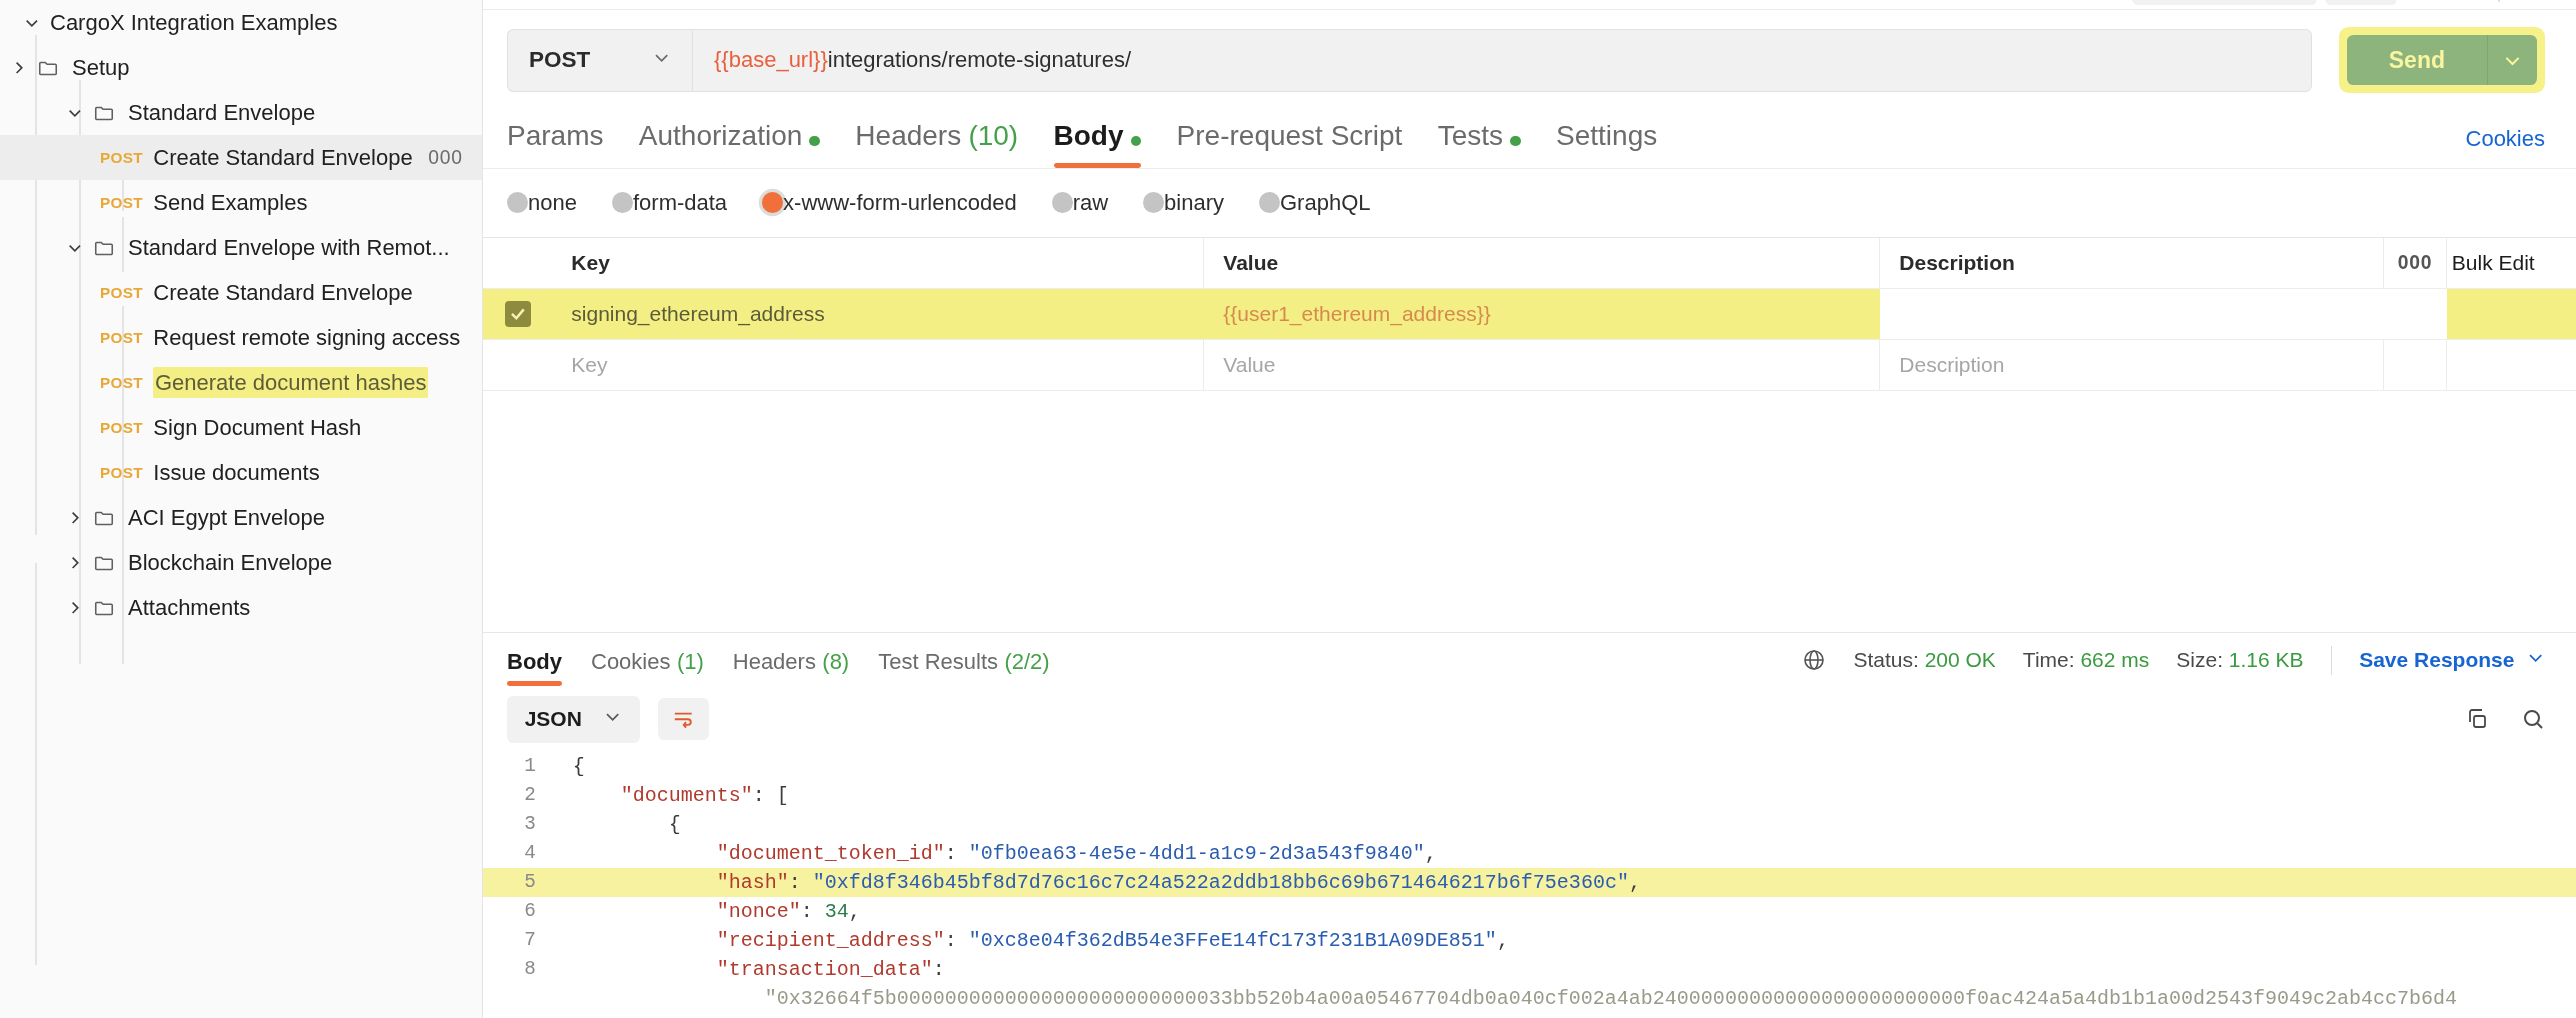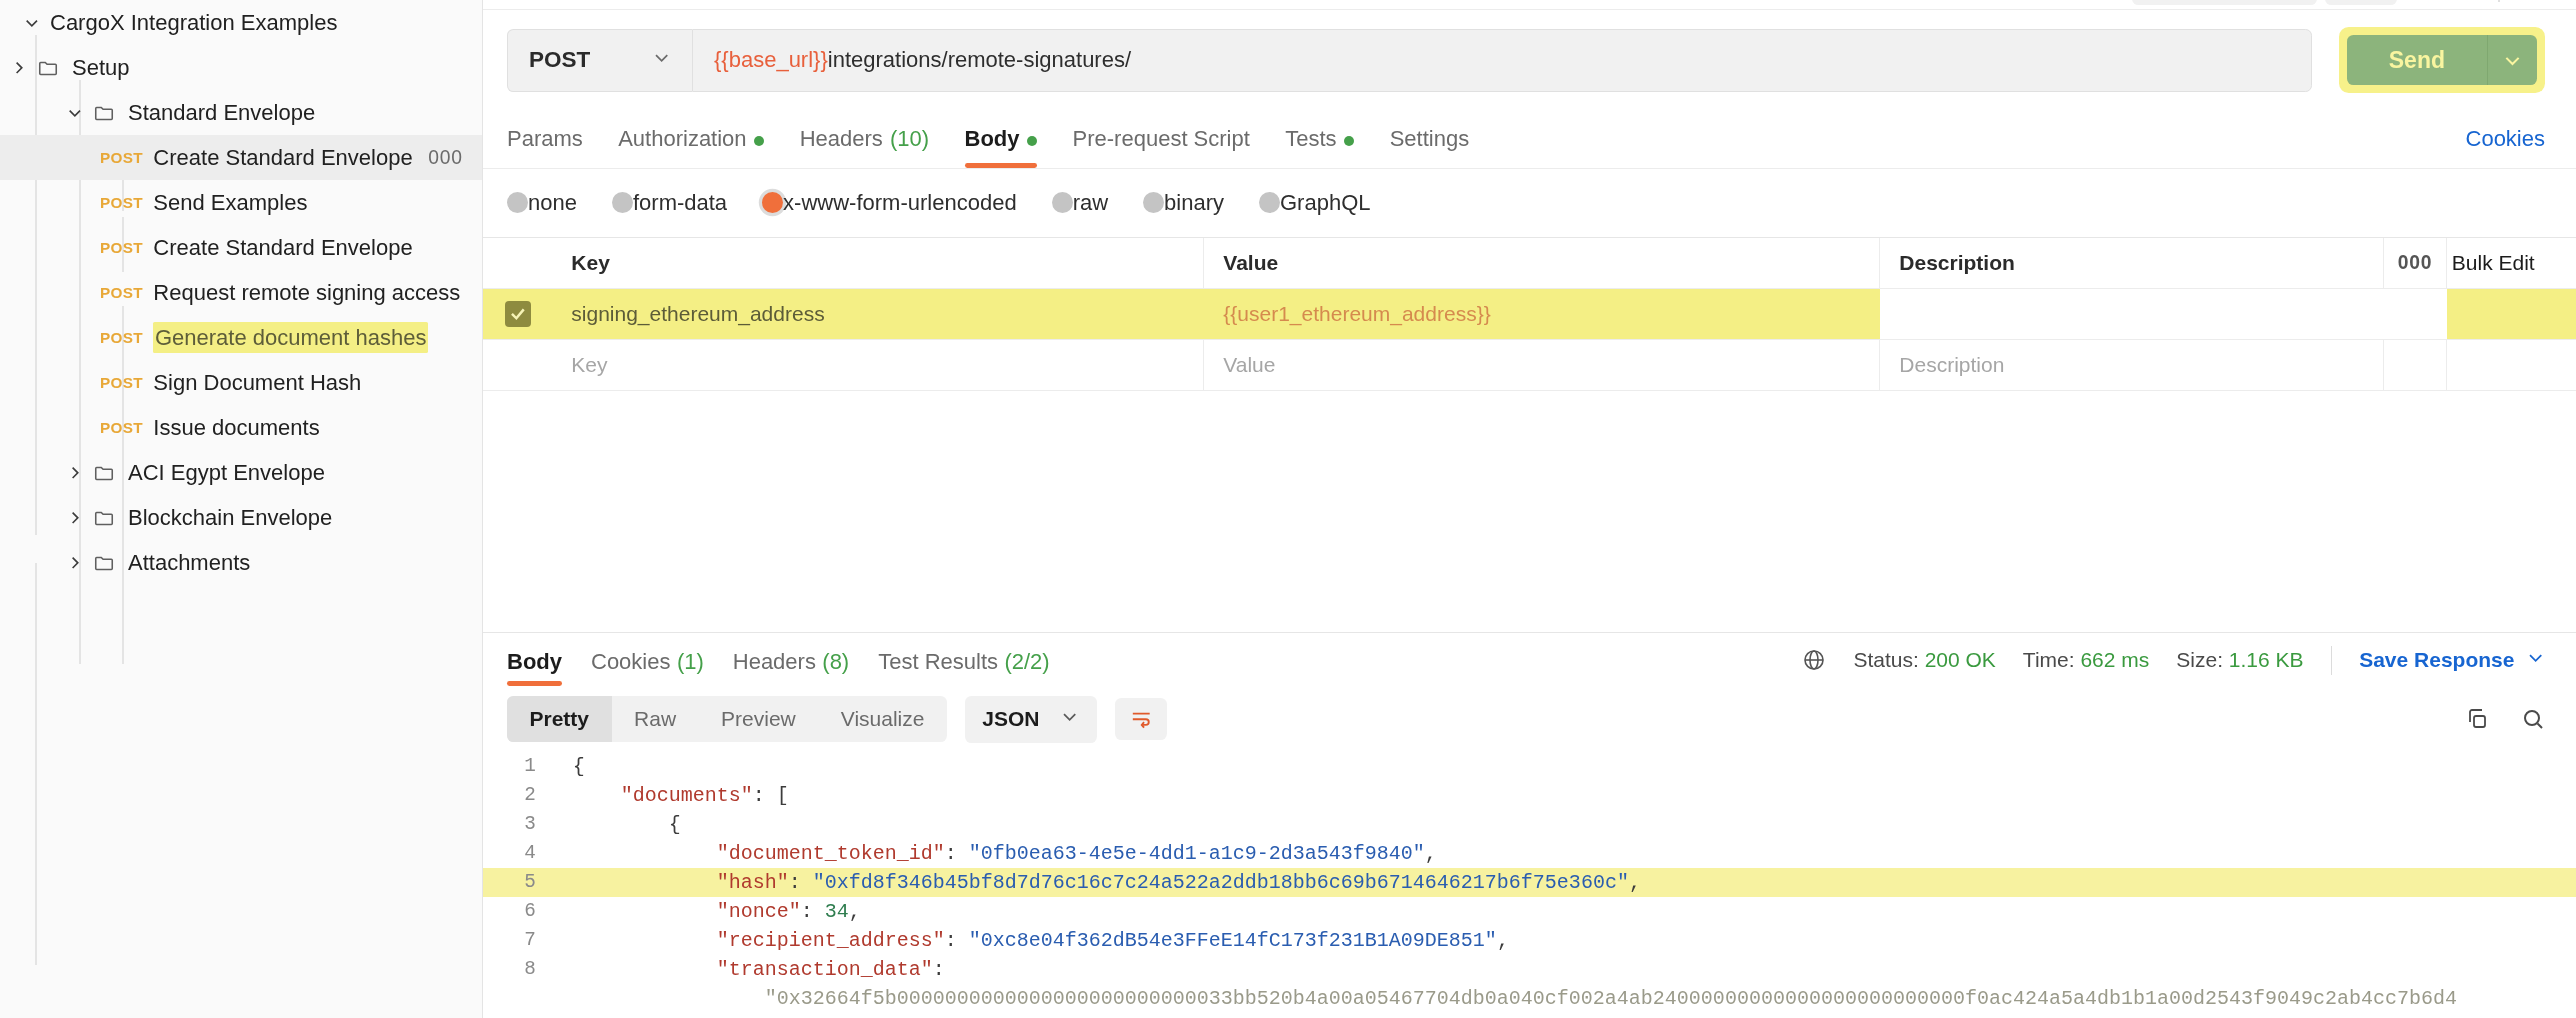--- a/index.html
+++ b/index.html
@@ -86,21 +86,21 @@
     border-left: 1.6px solid #7fa870;
   }
   .send-caret svg { width: 21px; height: 21px; }
 
   
   .req-tabs {
     display: flex; align-items: flex-end; gap: 0;
     padding: 0 31px 0 24px; border-bottom: 1.6px solid #ececec; height: 61px;
   }
   .rtab {
-    position: relative; font-size: 22px; color: #6b6b6b;
+    position: relative; font-size: 28px; color: #6b6b6b;
     padding: 0 17.7px 16px 17.7px; cursor: pointer; display: flex;
     align-items: flex-end; gap: 7.2px; white-space: nowrap;
   }
   .rtab:first-child { padding-left: 0; }
   .rtab.active { color: #1c1c1c; font-weight: bold; }
   .rtab.active::after {
     content: ""; position: absolute; left: 17.7px; right: 17.7px; bottom: 0;
     height: 4.8px; background: #f06f3b; border-radius: 2.4px;
   }
   .rtab.active:first-child::after { left: 0; }
@@ -245,20 +245,33 @@
           <span class="tree-label">Standard Envelope</span>
         </div>
         <div class="tree-row selected" style="padding-left: 100px;">
           <span class="method">POST</span>
           <span class="tree-label">Create Standard Envelope</span>
           <span class="dots-btn">000</span>
         </div>
         <div class="tree-row" style="padding-left: 100px;">
           <span class="method">POST</span>
           <span class="tree-label">Send Examples</span>
+        </div>
+        <div class="tree-row" style="padding-left: 56px;">
+          <span class="chev">
+            <svg viewBox="0 0 24 24" fill="none" stroke="currentColor" stroke-width="2.2">
+              <path d="M5 9l7 7 7-7"></path>
+            </svg>
+          </span>
+          <span class="folder-icon">
+            <svg viewBox="0 0 24 24" fill="none" stroke="currentColor" stroke-width="1.7">
+              <path d="M3 7a1 1 0 011-1h5l2 2h9a1 1 0 011 1v9a1 1 0 01-1 1H4a1 1 0 01-1-1z"></path>
+            </svg>
+          </span>
+          <span class="tree-label">Standard Envelope with Remot...</span>
         </div>
         <div class="tree-row" style="padding-left: 100px;">
           <span class="method">POST</span>
           <span class="tree-label">Create Standard Envelope</span>
         </div>
         <div class="tree-row" style="padding-left: 100px;">
           <span class="method">POST</span>
           <span class="tree-label">Request remote signing access</span>
         </div>
         <div class="tree-row" style="padding-left: 100px;">
@@ -479,26 +492,20 @@
             <span>
               <svg viewBox="0 0 24 24" fill="none" stroke="currentColor" stroke-width="2.2">
                   <path d="M5 9l7 7 7-7"></path>
                 </svg>
             </span>
           </span>
         </div>
       </div>
 
       <div class="resp-toolbar">
-        <div class="seg" id="view-modes">
-            <div class="active">Pretty</div>
-            <div class="">Raw</div>
-            <div class="">Preview</div>
-            <div class="">Visualize</div>
-          </div>
         <div class="fmt">
           <span>JSON</span>
           <span>
             <svg viewBox="0 0 24 24" fill="none" stroke="currentColor" stroke-width="2.2">
                 <path d="M5 9l7 7 7-7"></path>
               </svg>
           </span>
         </div>
         <div class="wrapbtn">
           <svg viewBox="0 0 24 24" fill="none" stroke="currentColor" stroke-width="2">

